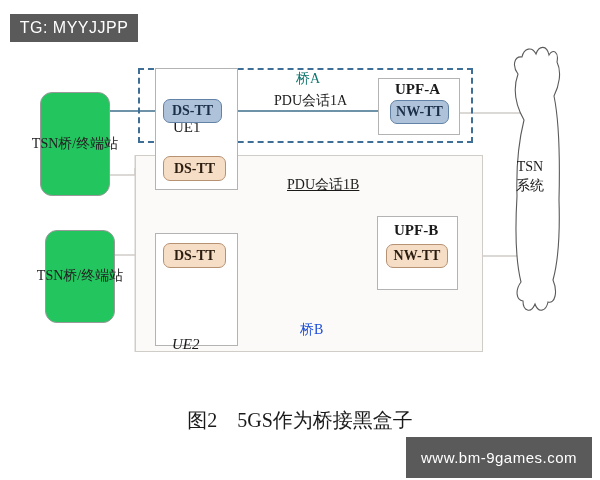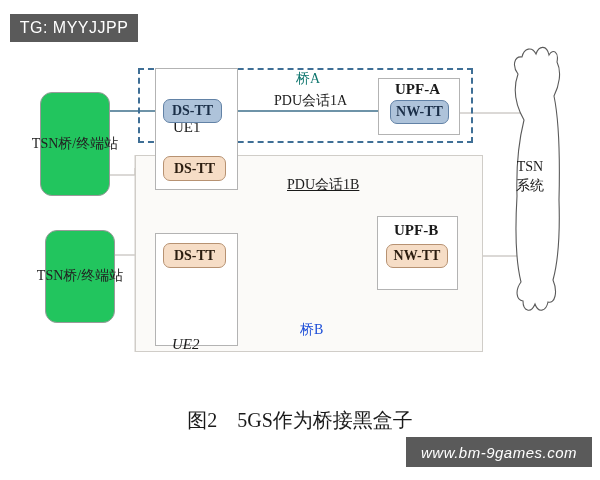--- a/index.html
+++ b/index.html
@@ -34,23 +34,22 @@
     letter-spacing: 0.5px;
     white-space: nowrap;
   }
   #wm-tag {
     left: 10px; top: 14px;
     width: 128px; height: 28px;
     font-size: 16px;
   }
   #wm-site {
     left: 406px; top: 437px;
-    width: 186px; height: 30px;
+    width: 186px; height: 41px;
     font-size: 15px;
-    font-style: italic;
   }
 
   
   .node {
     position: absolute;
     box-sizing: border-box;
     display: flex;
     align-items: center;
     justify-content: center;
     text-align: center;

